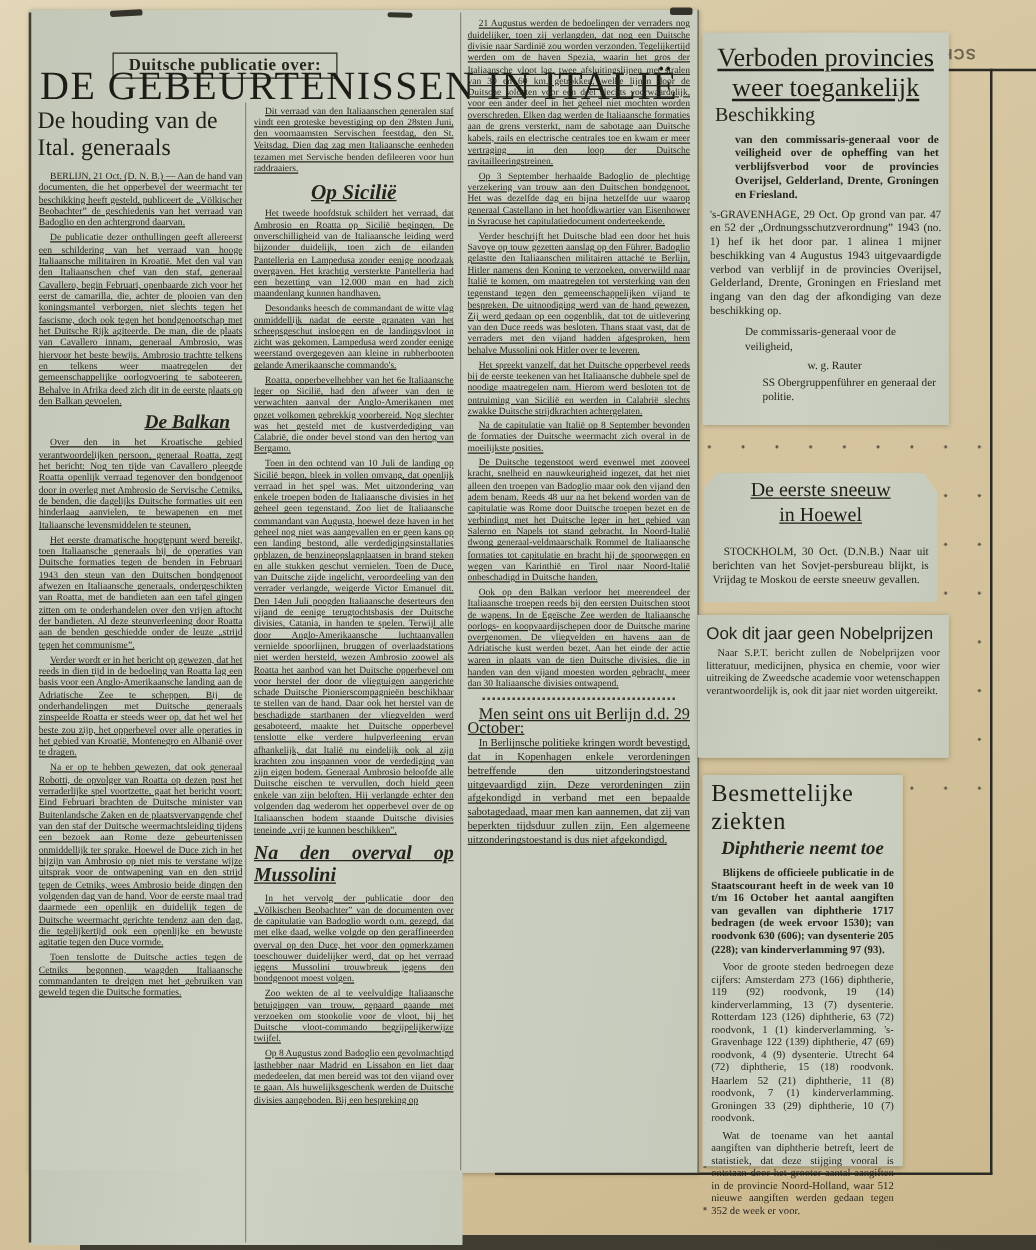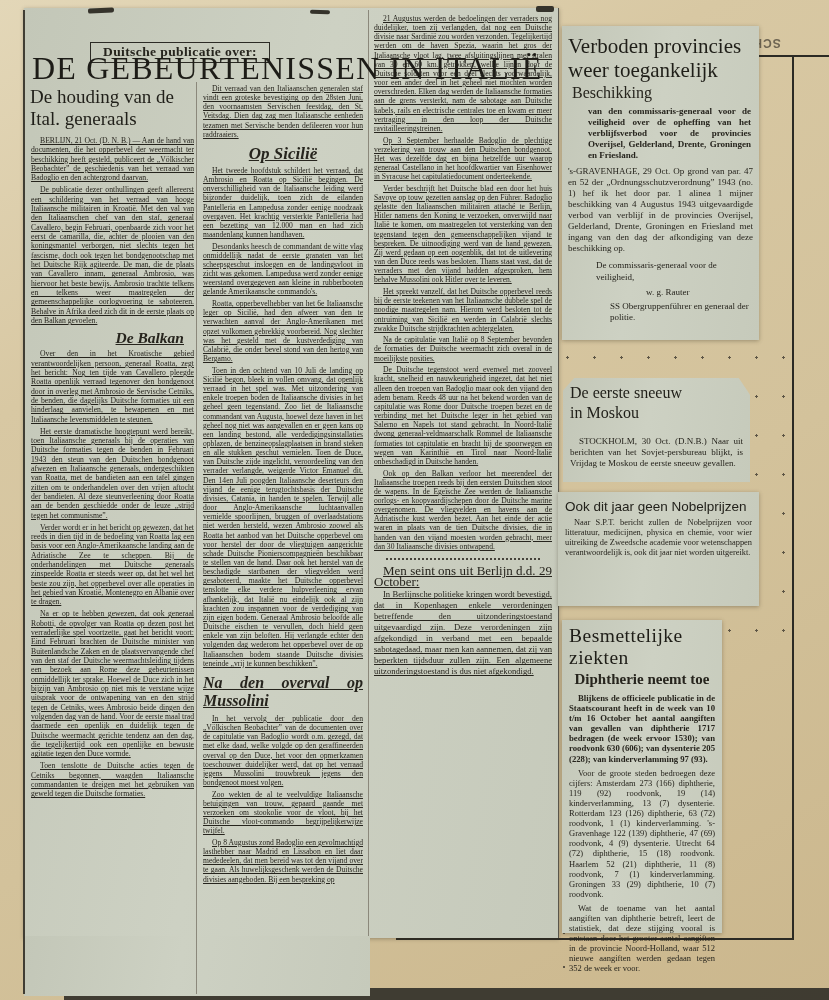--- a/index.html
+++ b/index.html
@@ -15,21 +15,21 @@
   .headline{position:absolute;font-size:32px;letter-spacing:1.2px;white-space:nowrap;color:#1d1c17;}
   .subhead{position:absolute;font-size:19px;line-height:21.5px;color:#201f19;}
   .sect-i{font-style:italic;font-weight:bold;font-size:15.5px;line-height:17px;
           text-indent:0!important;margin:4px 0 3px!important;}
   .colrule{position:absolute;width:1px;background:#8b887b;}
   .edge{position:absolute;background:#403d33;}
   .dots{position:absolute;background-image:radial-gradient(circle,#5d5545 1.1px,transparent 1.4px);
         background-size:27px 39px;background-position:6px 6px;}
   .frame{position:absolute;background:#2b2a24;}
   .dotrule{border-top:2px dotted #45423a;width:86%;margin:7px auto 5px;}
-  .rc-title{font-size:20px;line-height:24px;margin:4px 0 2px;color:#1f1e18;}
+  .rc-title{font-size:20px;line-height:24px;text-align:center;margin:4px 0 2px;color:#1f1e18;text-decoration:underline;}
   .rc-sub{font-size:16px;margin:2px 0 4px 4px;}
   .rb{font-size:9px;line-height:11px;text-align:justify;}
   .rb p{margin:0 0 4px;text-indent:9px;}
   .smudge{position:absolute;background:#35332b;border-radius:2px;}
   .sig{font-size:9px;line-height:11.5px;}
   .nosel{user-select:none;}
 </style>
 </head>
 <body>
 
@@ -110,33 +110,33 @@
     <div class="rb">'s-GRAVENHAGE, 29 Oct. Op grond van par. 47 en 52 der „Ordnungsschutzverordnung” 1943 (no. 1) hef ik het door par. 1 alinea 1 mijner beschikking van 4 Augustus 1943 uitgevaardigde verbod van verblijf in de provincies Overijsel, Gelderland, Drente, Groningen en Friesland met ingang van den dag der afkondiging van deze beschikking op.</div>
     <div class="sig" style="margin:6px 0 0 28px;">De commissaris-generaal voor de veiligheid,</div>
     <div class="sig" style="margin:4px 0 0 78px;">w. g. Rauter</div>
     <div class="sig" style="margin:2px 0 0 42px;">SS Obergruppenführer en generaal der politie.</div>
   </div>
 
   <div class="paper" style="left:563px;top:378px;width:187px;height:104px;padding:5px 7px;box-sizing:border-box;
               clip-path:polygon(6% 0,94% 0,100% 16%,100% 100%,0 100%,0 12%);">
     <div class="rc-title" style="font-size:16px;line-height:20px;margin:0 0 13px;">
       <span style="display:block;">De eerste sneeuw</span>
-      <span style="display:block;">in Moskou</span>
+      <span style="display:block;">in Hoewel</span>
     </div>
     <div class="rb" style="text-indent:9px;">STOCKHOLM, 30 Oct. (D.N.B.) Naar uit berichten van het Sovjet-persbureau blijkt, is Vrijdag te Moskou de eerste sneeuw gevallen.</div>
   </div>
 
   <div class="paper" style="left:558px;top:492px;width:201px;height:114px;padding:5px 7px;box-sizing:border-box;">
     <div style="font-family:'Liberation Sans',sans-serif;font-size:13.5px;margin:2px 0 4px;color:#23221c;">Ook dit jaar geen Nobelprijzen</div>
     <div class="rb" style="font-size:8.4px;line-height:10px;text-indent:9px;">Naar S.P.T. bericht zullen de Nobelprijzen voor litteratuur, medicijnen, physica en chemie, voor wier uitreiking de Zweedsche academie voor wetenschappen verantwoordelijk is, ook dit jaar niet worden uitgereikt.</div>
   </div>
 
   <div class="paper" style="left:562px;top:620px;width:160px;height:313px;padding:4px 7px;box-sizing:border-box;">
     <div style="font-size:19.5px;letter-spacing:.5px;margin:1px 0 2px;color:#1e1d17;">Besmettelijke ziekten</div>
-    <div style="font-size:15px;font-weight:bold;text-align:center;margin:0 0 5px;">Diphtherie neemt toe</div>
+    <div style="font-size:15px;font-weight:bold;font-style:italic;text-align:center;margin:0 0 5px;">Diphtherie neemt toe</div>
     <div class="rb" style="font-size:8.5px;line-height:10.1px;">
       <p style="font-weight:bold;font-size:8.7px;">Blijkens de officieele publicatie in de Staatscourant heeft in de week van 10 t/m 16 October het aantal aangiften van gevallen van diphtherie 1717 bedragen (de week ervoor 1530); van roodvonk 630 (606); van dysenterie 205 (228); van kinderverlamming 97 (93).</p>
       <p>Voor de groote steden bedroegen deze cijfers: Amsterdam 273 (166) diphtherie, 119 (92) roodvonk, 19 (14) kinderverlamming, 13 (7) dysenterie. Rotterdam 123 (126) diphtherie, 63 (72) roodvonk, 1 (1) kinderverlamming. 's-Gravenhage 122 (139) diphtherie, 47 (69) roodvonk, 4 (9) dysenterie. Utrecht 64 (72) diphtherie, 15 (18) roodvonk. Haarlem 52 (21) diphtherie, 11 (8) roodvonk, 7 (1) kinderverlamming. Groningen 33 (29) diphtherie, 10 (7) roodvonk.</p>
       <p>Wat de toename van het aantal aangiften van diphtherie betreft, leert de statistiek, dat deze stijging vooral is ontstaan door het grooter aantal aangiften in de provincie Noord-Holland, waar 512 nieuwe aangiften werden gedaan tegen 352 de week er voor.</p>
     </div>
   </div>
 
 </div>
 
 </body></html>

